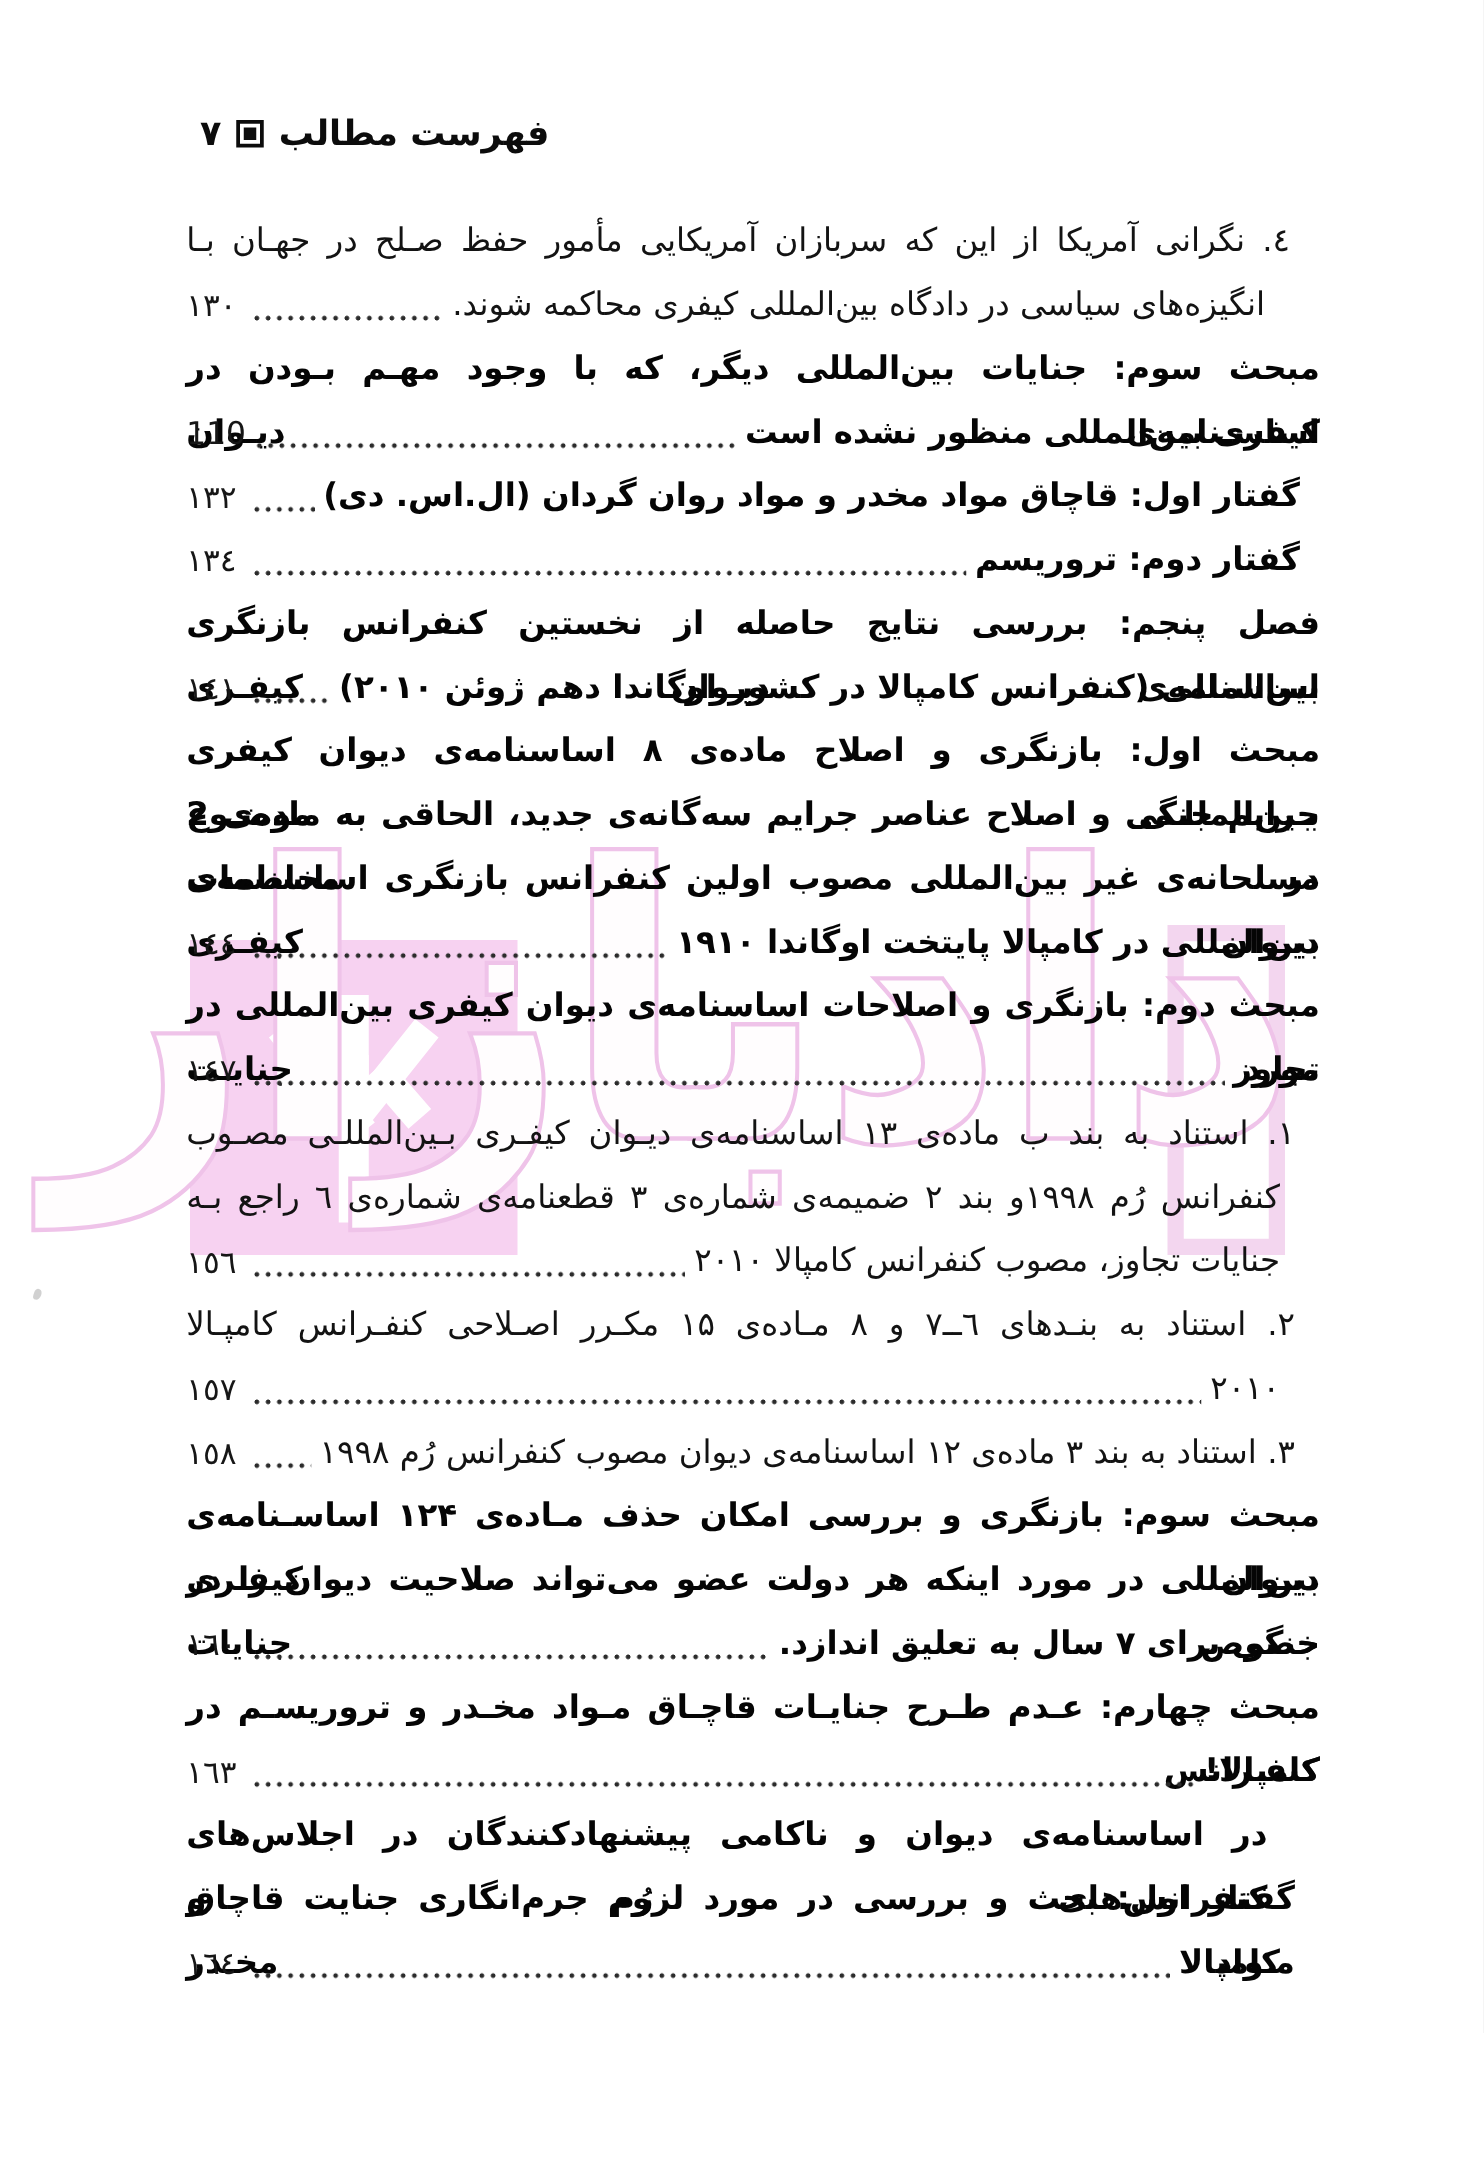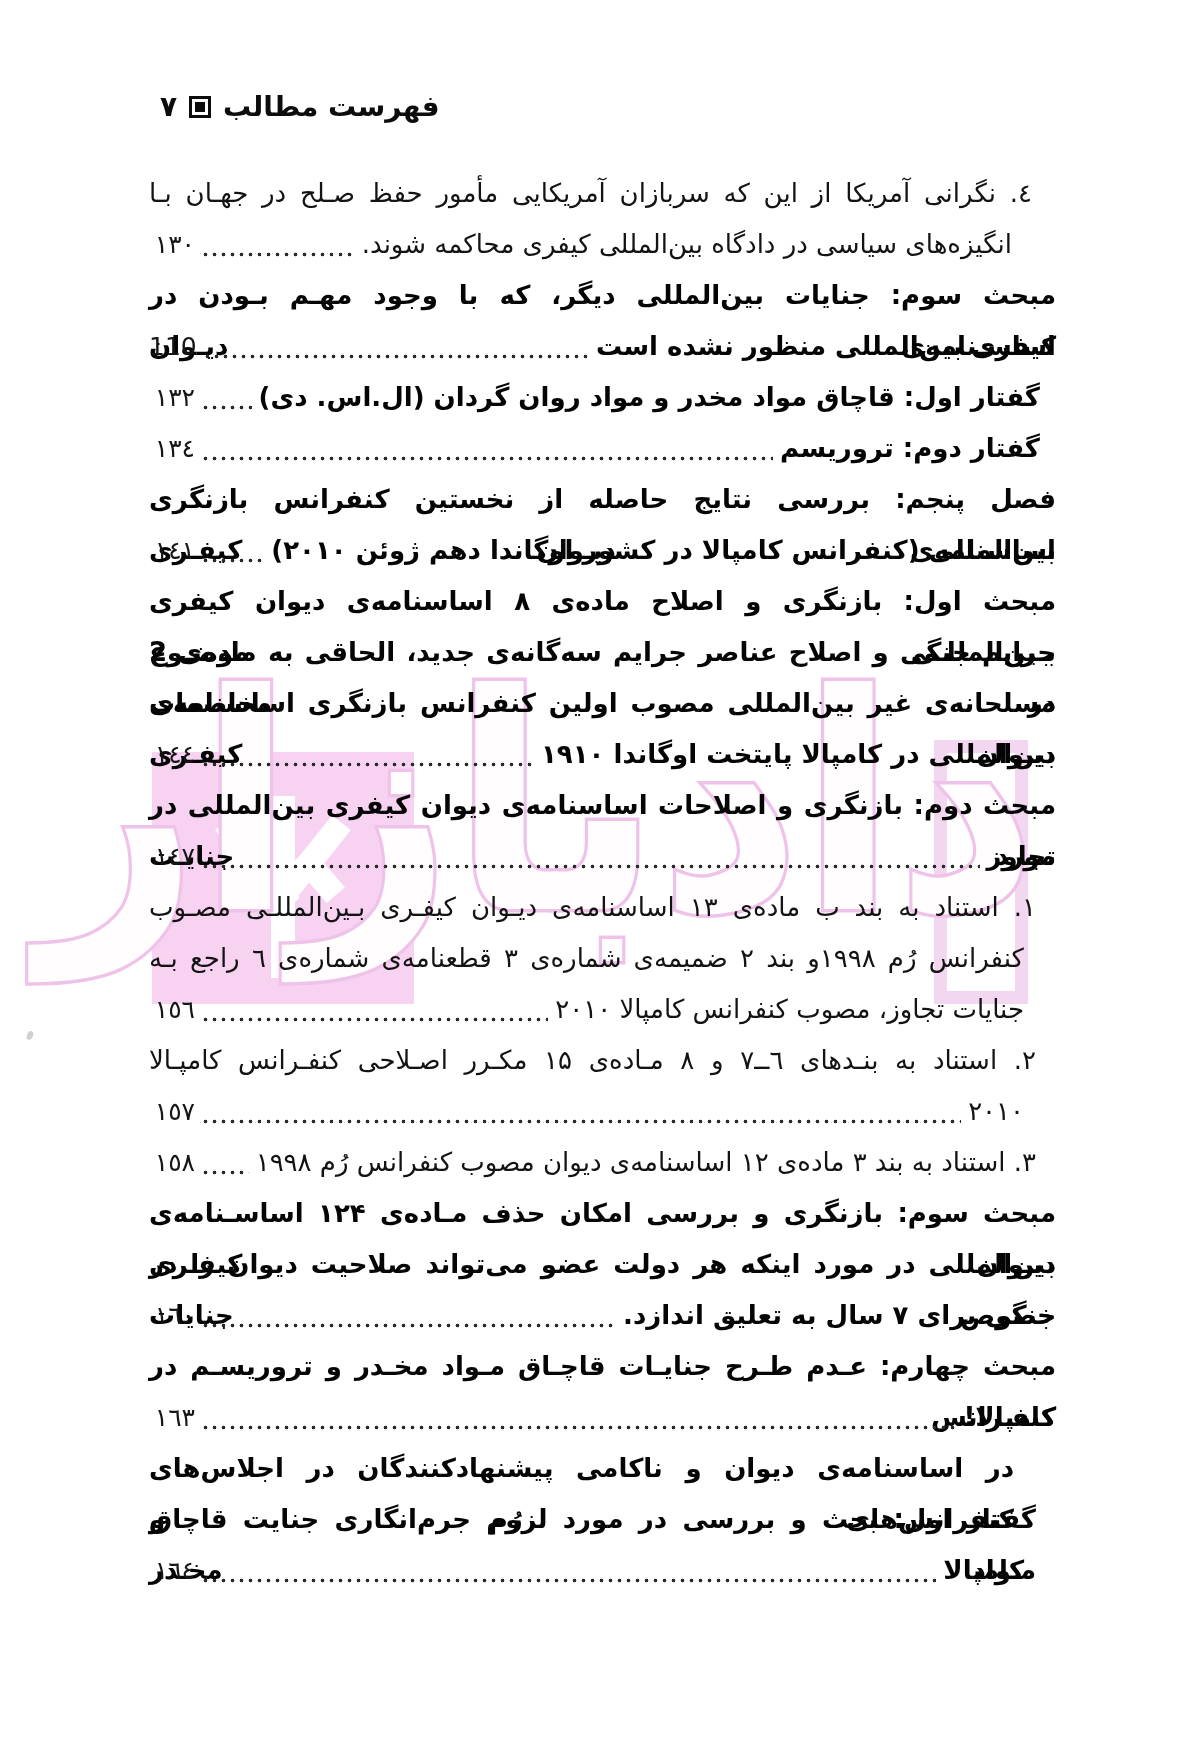--- a/index.html
+++ b/index.html
@@ -66,21 +66,21 @@
     text-align:justify;text-align-last:justify;
   }
   .row.b{font-weight:700;color:#050505;}
   .dots{
     flex:1 1 auto;align-self:flex-end;
     height:9px;margin:0 7px 11px 6px;
     background-image:radial-gradient(circle, #2b2b2b 1.7px, transparent 2.1px);
     background-size:9px 9px;background-repeat:repeat-x;background-position:left bottom;
   }
   .pg{
-    flex:0 0 auto;min-width:46px;text-align:right;
+    flex:0 0 auto;min-width:46px;text-align:left;
     font-weight:400;font-size:25px;color:#161616;
   }
   .speck{
     position:absolute;left:27px;top:1031px;width:6px;height:9px;z-index:1;
     background:#bdbdbd;border-radius:50% 50% 60% 40%;transform:rotate(18deg);opacity:.7;
   }
 </style>
 </head>
 <body>
 

